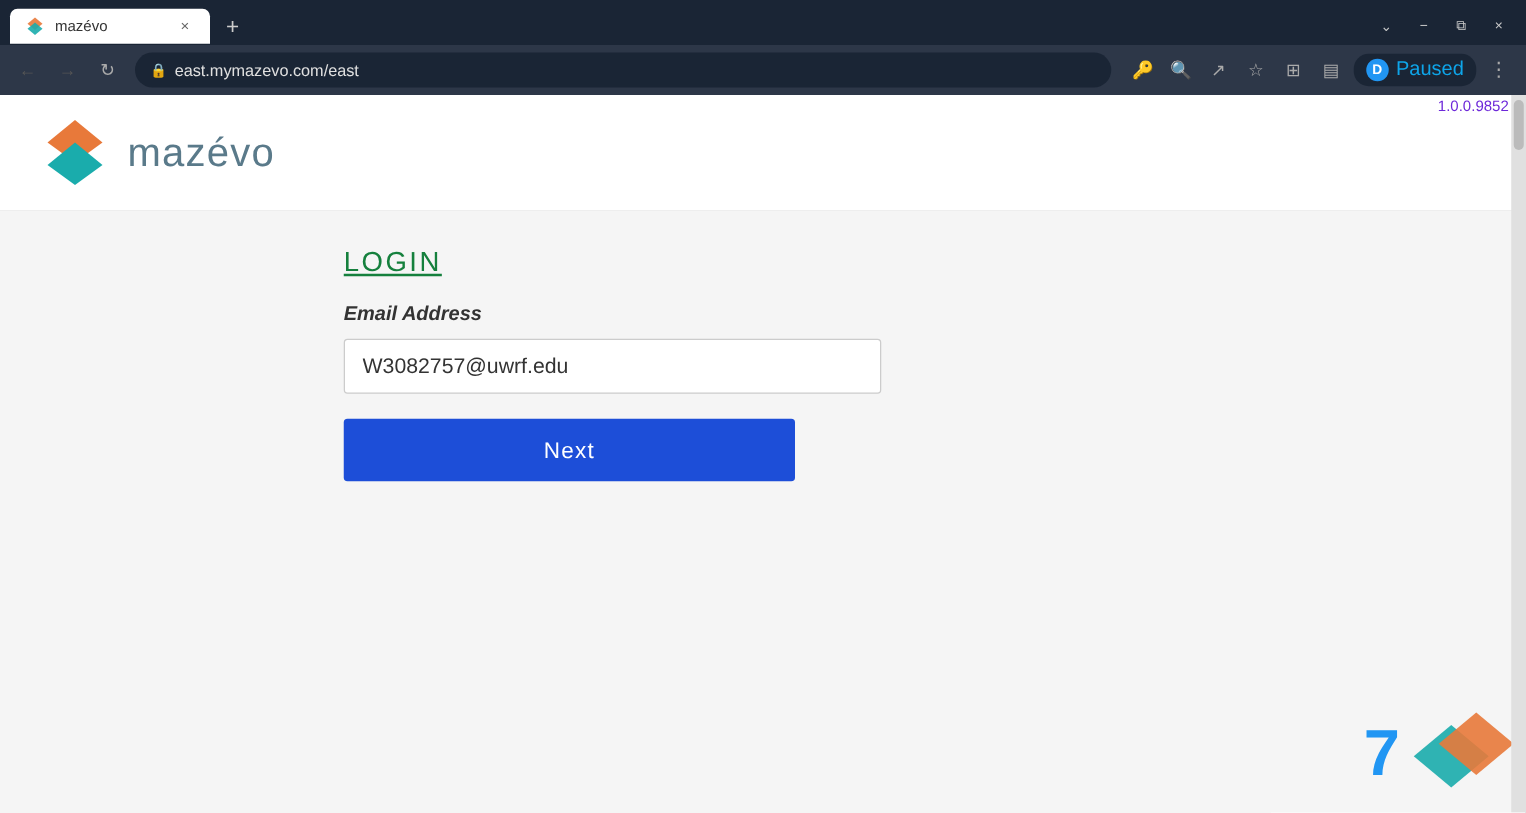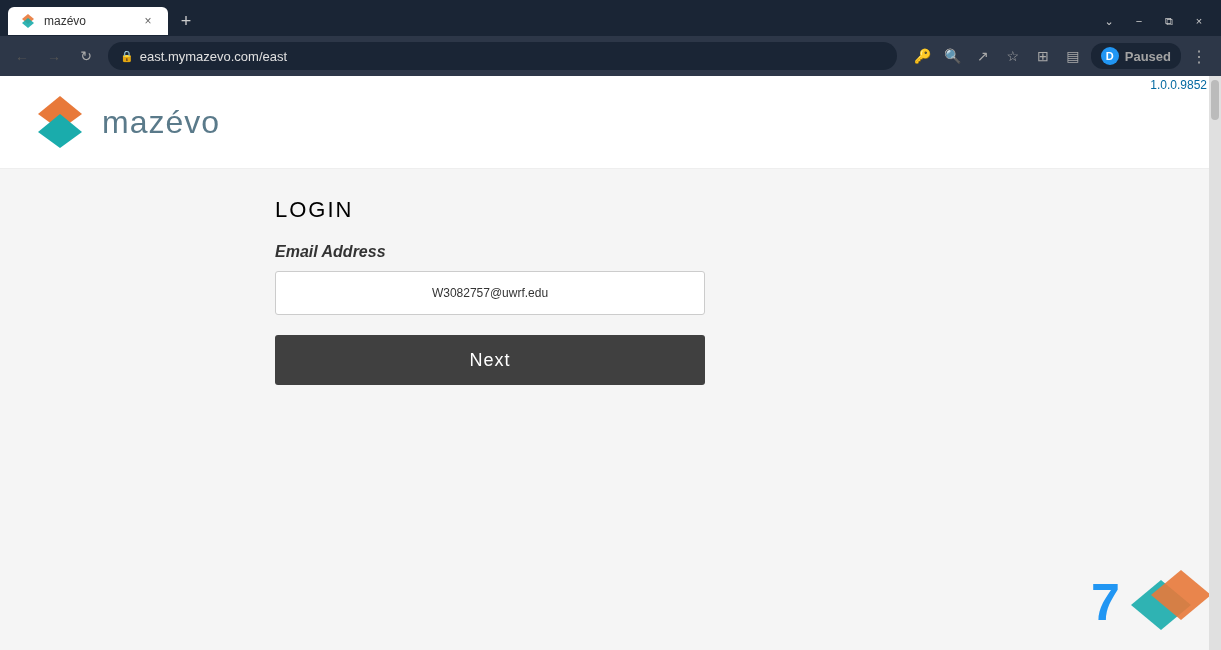--- a/index.html
+++ b/index.html
@@ -120,21 +120,21 @@
       padding: 2px 10px;
       height: 26px;
     }
     .paused-d {
       width: 18px; height: 18px;
       background: #2196f3;
       border-radius: 50%;
       display: flex; align-items: center; justify-content: center;
       font-size: 11px; font-weight: bold; color: #fff;
     }
-    .paused-text { font-size: 13px; color: #a3a3a3; font-weight: bold; }
+    .paused-text { font-size: 16px; color: #0ea5e9; }
     .more-btn {
       width: 28px; height: 28px;
       display: flex; align-items: center; justify-content: center;
       color: #aaa;
       font-size: 16px;
       cursor: pointer;
     }
 
     
     .page-content {
@@ -158,64 +158,64 @@
       padding: 30px 0;
       display: flex;
       flex-direction: column;
       align-items: flex-start;
       padding-left: 275px;
       padding-top: 28px;
     }
     .login-title {
       font-size: 22px;
       font-weight: 400;
-      color: #000000;
+      color: #15803d;
       letter-spacing: 2px;
       margin-bottom: 20px;
       text-transform: uppercase;
+      text-decoration: underline;
     }
     .email-label {
       font-size: 16px;
       font-weight: 600;
       color: #333;
       margin-bottom: 10px;
       font-style: italic;
     }
     .email-input {
       width: 430px;
       height: 44px;
       border: 1px solid #ccc;
       border-radius: 3px;
       padding: 0 14px;
-      font-size: 12px;
+      font-size: 17px;
       color: #333;
       background: #fff;
       outline: none;
-      text-align: center;
     }
     .next-btn {
       margin-top: 20px;
-      width: 430px;
+      width: 361px;
       height: 50px;
-      background: #404040;
+      background: #1d4ed8;
       color: #fff;
       border: none;
       border-radius: 3px;
       font-size: 18px;
       cursor: pointer;
       letter-spacing: 1px;
     }
 
     
     .version-badge {
       position: absolute;
       top: 0;
       right: 14px;
       font-size: 12px;
-      color: #0369a1;
+      color: #6d28d9;
       padding: 2px 0;
     }
 
     
     .widget-corner {
       position: absolute;
       bottom: 0;
       right: 0;
       width: 130px;
       height: 90px;

